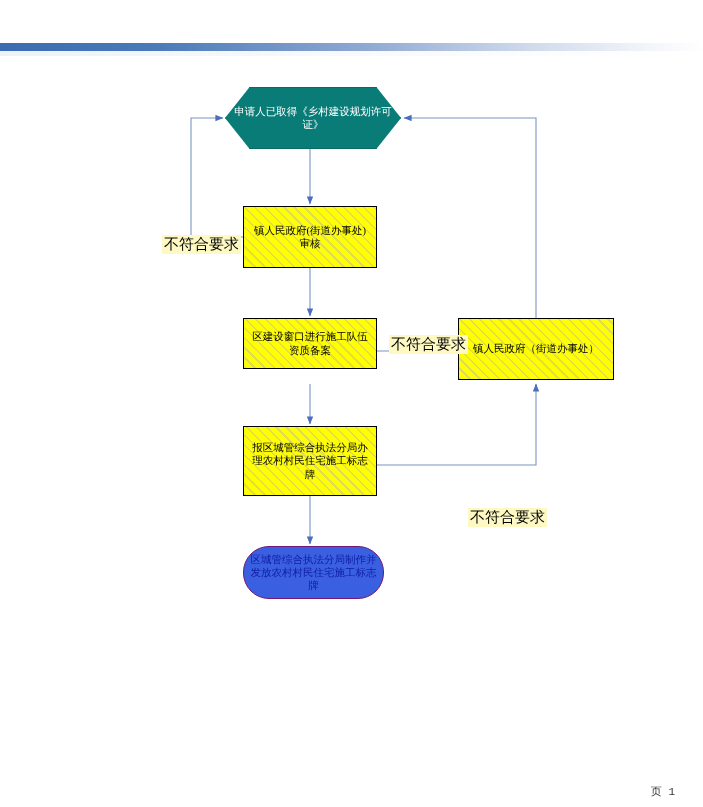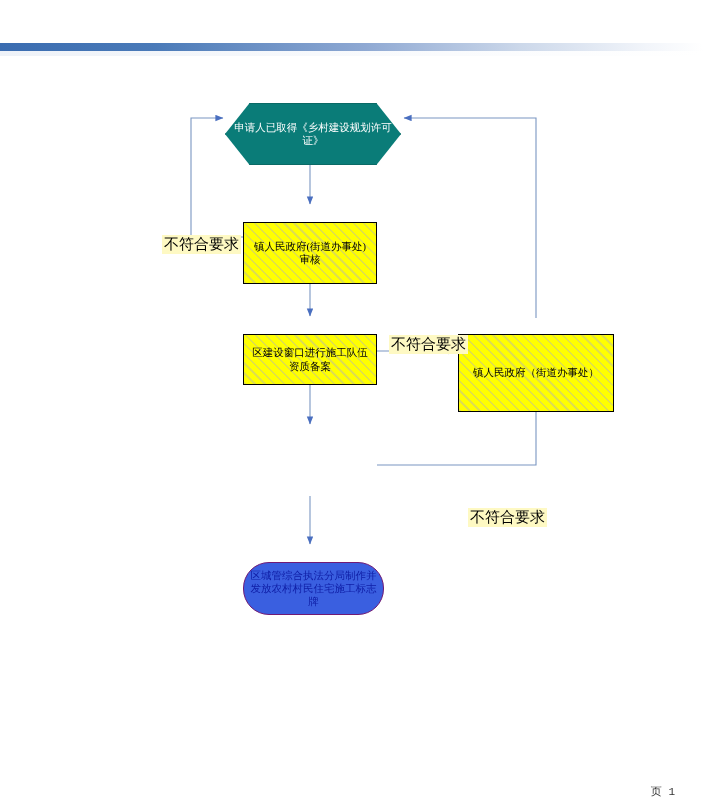--- a/index.html
+++ b/index.html
@@ -32,21 +32,21 @@
     background:linear-gradient(to right,#eef2f8 0%,#f7f9fc 45%,#ffffff 100%);
   }
 
   
   #chart{position:absolute;left:0;top:56px;width:703px;height:700px;}
   #wires{position:absolute;left:0;top:0;width:703px;height:700px;}
 
   .node{position:absolute;box-sizing:border-box;
         display:flex;align-items:center;justify-content:center;
         text-align:center;line-height:1.25;
-        font-family:"Liberation Serif","DejaVu Serif",serif;margin-top:16px;}
+        font-family:"Liberation Serif","DejaVu Serif",serif;}
   .node span{display:block;padding:0 6px;}
 
   
   #node-start{
     left:225px;top:31px;width:176px;height:62px;
     background:#0a7c78;
     color:#ffffff;
     font-size:10.5px;
     clip-path:polygon(14% 0%,86% 0%,100% 50%,86% 100%,14% 100%,0% 50%);
     border:1px solid #0a6a66;
@@ -61,21 +61,21 @@
     background-image:repeating-linear-gradient(
         45deg,
         rgba(196,196,140,0.55) 0px,
         rgba(196,196,140,0.55) 1.6px,
         rgba(255,255,0,0) 1.6px,
         rgba(255,255,0,0) 7px);
   }
   #node-review   {left:243px;top:150px;width:134px;height:62px;}
   #node-filing   {left:243px;top:262px;width:134px;height:51px;}
   #node-apply    {left:243px;top:370px;width:134px;height:70px;}
-  #node-town     {left:458px;top:262px;width:156px;height:78px;}
+  #node-town     {left:458px;top:262px;width:156px;height:62px;}
 
   
   #node-end{
     left:243px;top:490px;width:141px;height:53px;
     background:#3a5fe0;
     border:1px solid #701a75;
     border-radius:26px;
     color:#1020a8;
     font-size:10.5px;
   }
@@ -142,20 +142,23 @@
     </div>
 
     <div class="node box-yellow" id="node-review">
       <span>镇人民政府(街道办事处)审核</span>
     </div>
 
     <div class="node box-yellow" id="node-filing">
       <span>区建设窗口进行施工队伍资质备案</span>
     </div>
 
+    <div class="node box-yellow" id="node-apply">
+      <span>报区城管综合执法分局办理农村村民住宅施工标志牌</span>
+    </div>
 
     <div class="node box-yellow" id="node-town">
       <span>镇人民政府（街道办事处）</span>
     </div>
 
     <div class="node" id="node-end">
       <span>区城管综合执法分局制作并发放农村村民住宅施工标志牌</span>
     </div>
 
     <div class="edge-label" id="label-reject-1">不符合要求</div>

